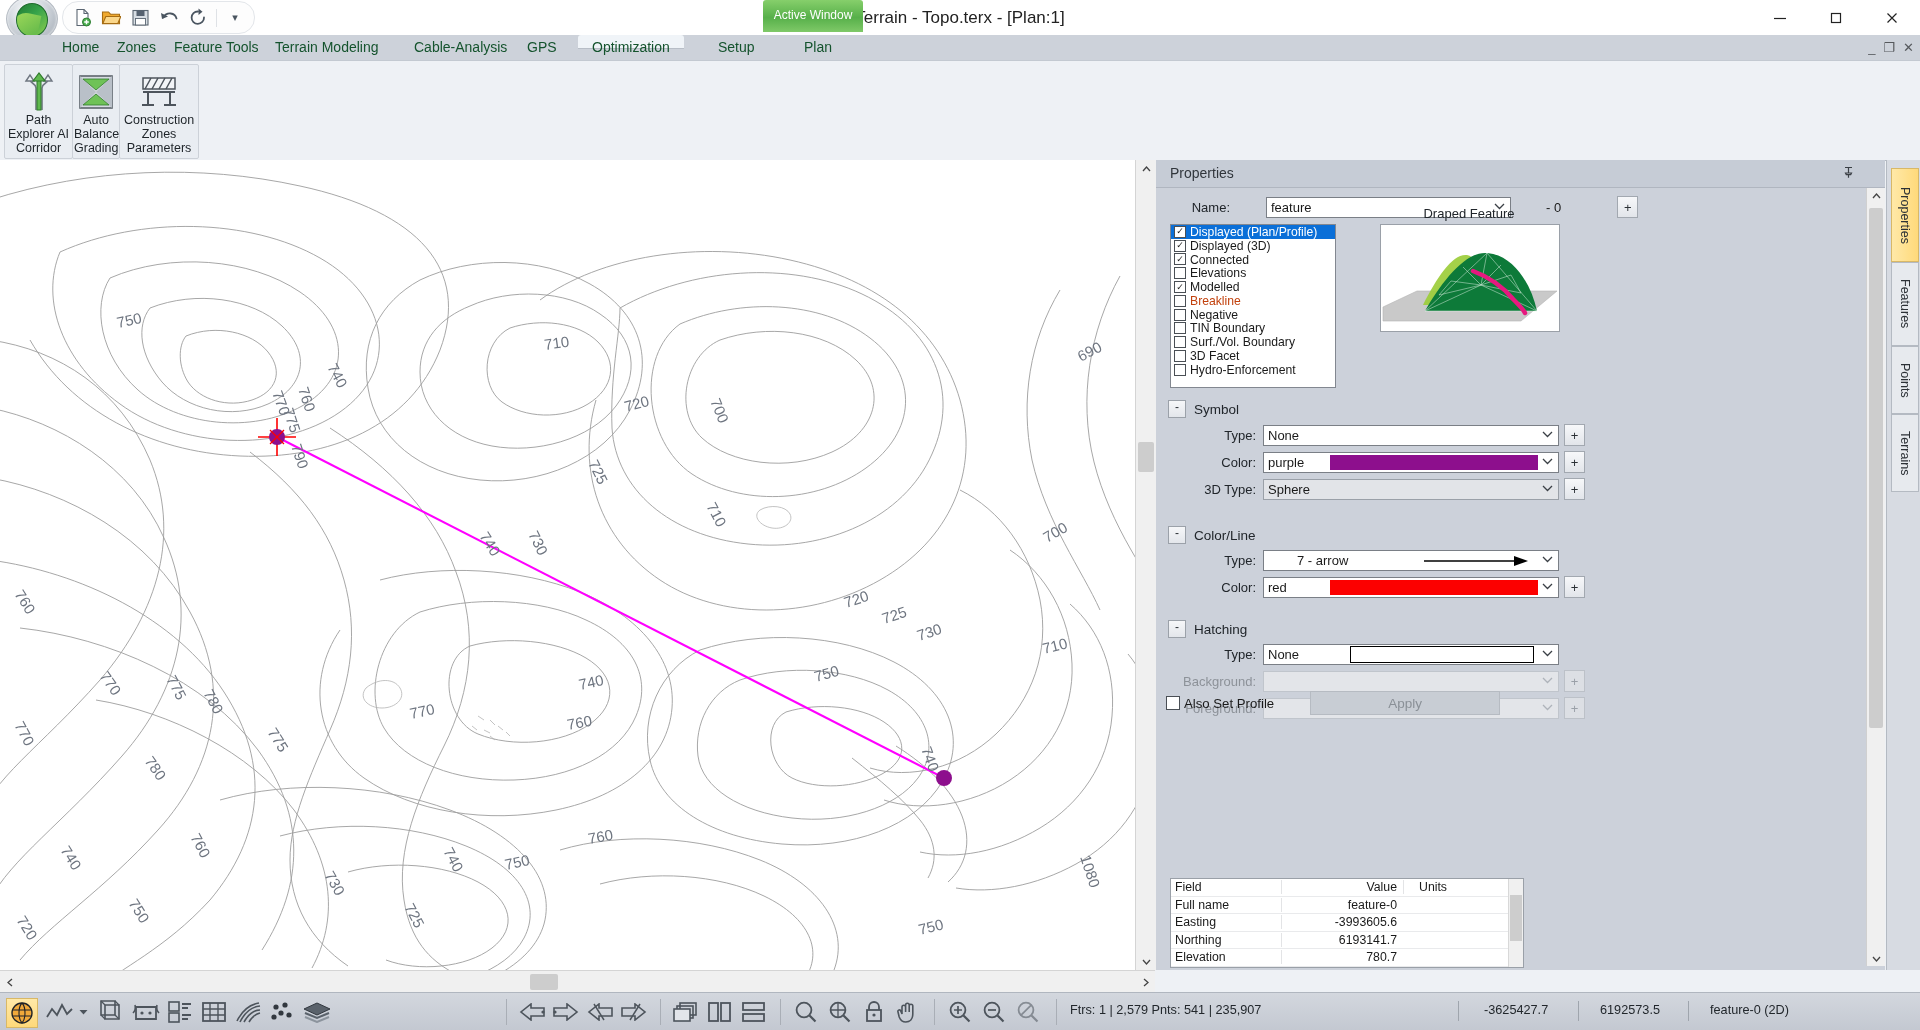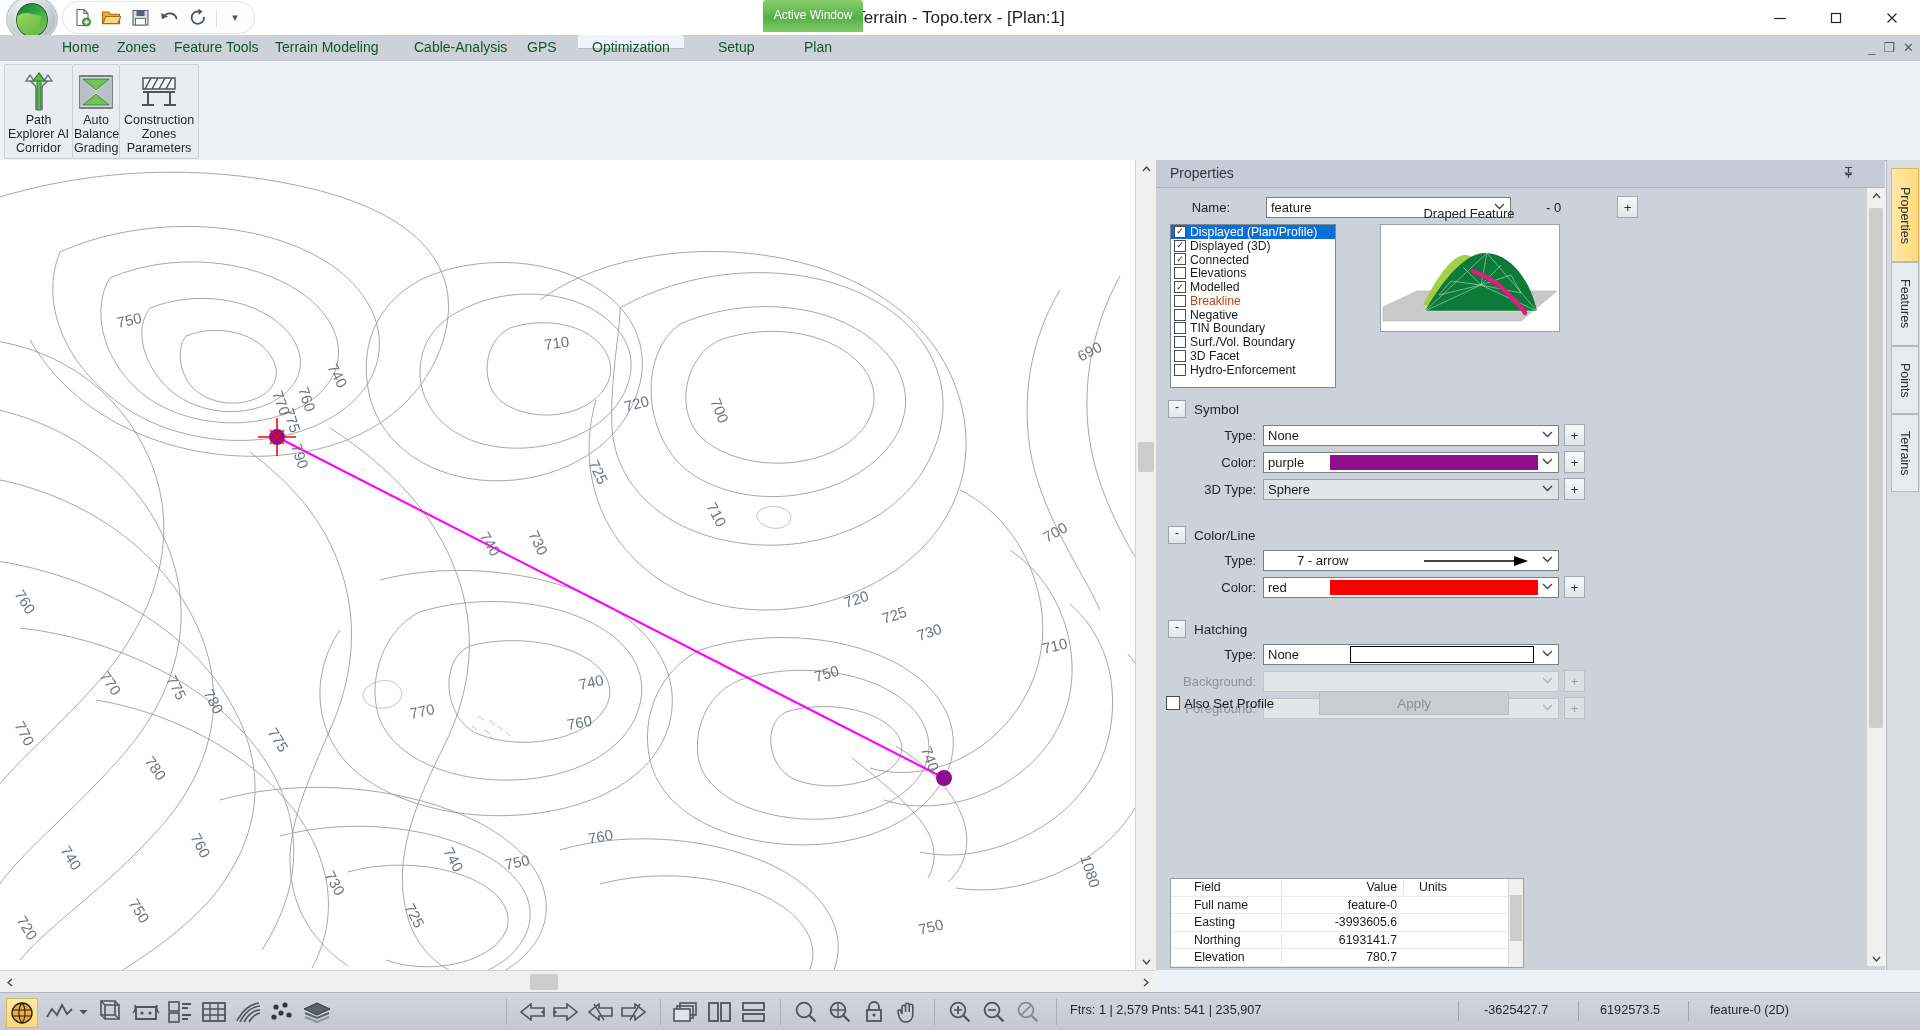--- a/index.html
+++ b/index.html
@@ -99,21 +99,21 @@
   .minus{width:16px;height:16px;border:1px solid #9ba1a9;background:linear-gradient(180deg,#f6f7f9,#e3e6eb);
          font-size:12px;line-height:13px;text-align:center;color:#2b3035;cursor:default;}
   .sect-title{font-size:13.5px;color:#21262b;}
 
   .apply{width:188px;height:22px;background:#c8cdd4;border:1px solid #b6bbc2;
          display:flex;align-items:center;justify-content:center;color:#8a9097;font-size:13.5px;}
 
   .ftable{position:absolute;left:10px;top:690px;width:352px;height:88px;background:#fff;
           border:1px solid #9aa0a8;overflow:hidden;}
   .ftr{display:flex;height:16.5px;align-items:center;font-size:12.3px;border-bottom:1px solid #e9eaec;}
-  .fc1{width:110px;padding-left:23px;box-sizing:border-box;}
+  .fc1{width:110px;padding-left:4px;box-sizing:border-box;}
   .fc2{width:122px;text-align:right;padding-right:6px;box-sizing:border-box;border-left:1px solid #e3e4e6;}
   .fc3{width:62px;padding-left:15px;box-sizing:border-box;border-left:1px solid #e3e4e6;}
   .fc4{flex:1;border-left:1px solid #e3e4e6;}
   .ftscroll{position:absolute;right:0;top:0;width:14px;height:88px;background:#f0f0f0;border-left:1px solid #d8d8d8;}
   .ftsthumb{position:absolute;left:1px;top:16px;width:12px;height:46px;background:#cdcdcd;}
 
   
   .vtabs{position:absolute;left:1886px;top:160px;width:34px;height:810px;background:#d7dbe2;
          border-left:1px solid #b4bac2;}
   .vtab{position:absolute;left:4px;width:26px;border:1px solid #b4bac2;background:#e7eaee;
@@ -625,21 +625,21 @@
                   <path d="M1 2l4.5 4.5L10 2" fill="none" stroke="#aeb3ba" stroke-width="1.3"></path>
                 </svg></span>
           </div>
           <div class="plusbtn dis" style="margin-left:5px;">+</div>
         </div>
       </div>
 
       <div class="row" style="position:absolute;left:6px;top:503px;width:690px;">
         <span class="cbox" style="width:12px;height:12px;"></span>
         <span style="font-size:13.2px;">Also Set Profile</span>
-        <div class="apply" style="margin-left:45px;">Apply</div>
+        <div class="apply" style="margin-left:36px;">Apply</div>
       </div>
 
       <div class="ftable">
         <div class="ftr" style="background:#fff;">
           <div class="fc1">Field</div>
           <div class="fc2">Value</div>
           <div class="fc3">Units</div>
           <div class="fc4"></div>
         </div>
         <div class="ftr">

